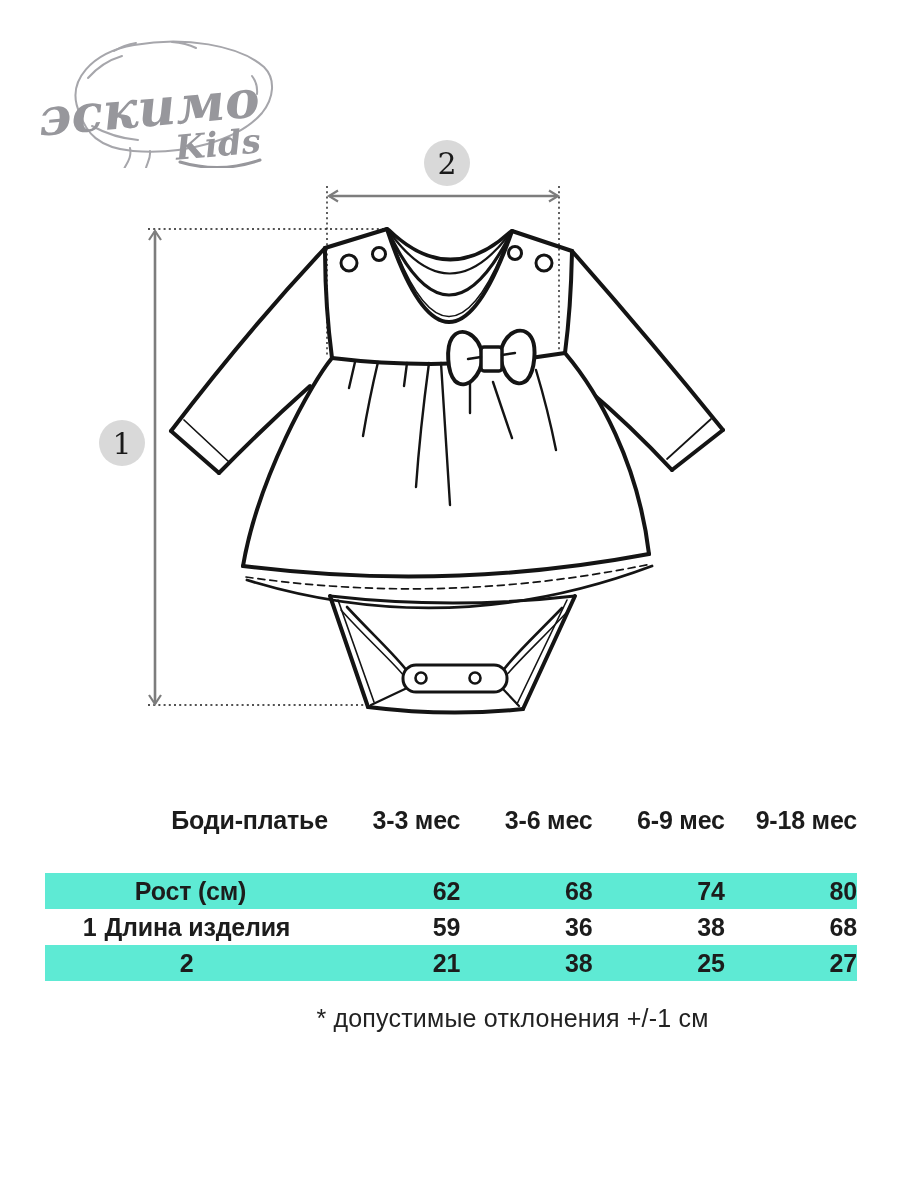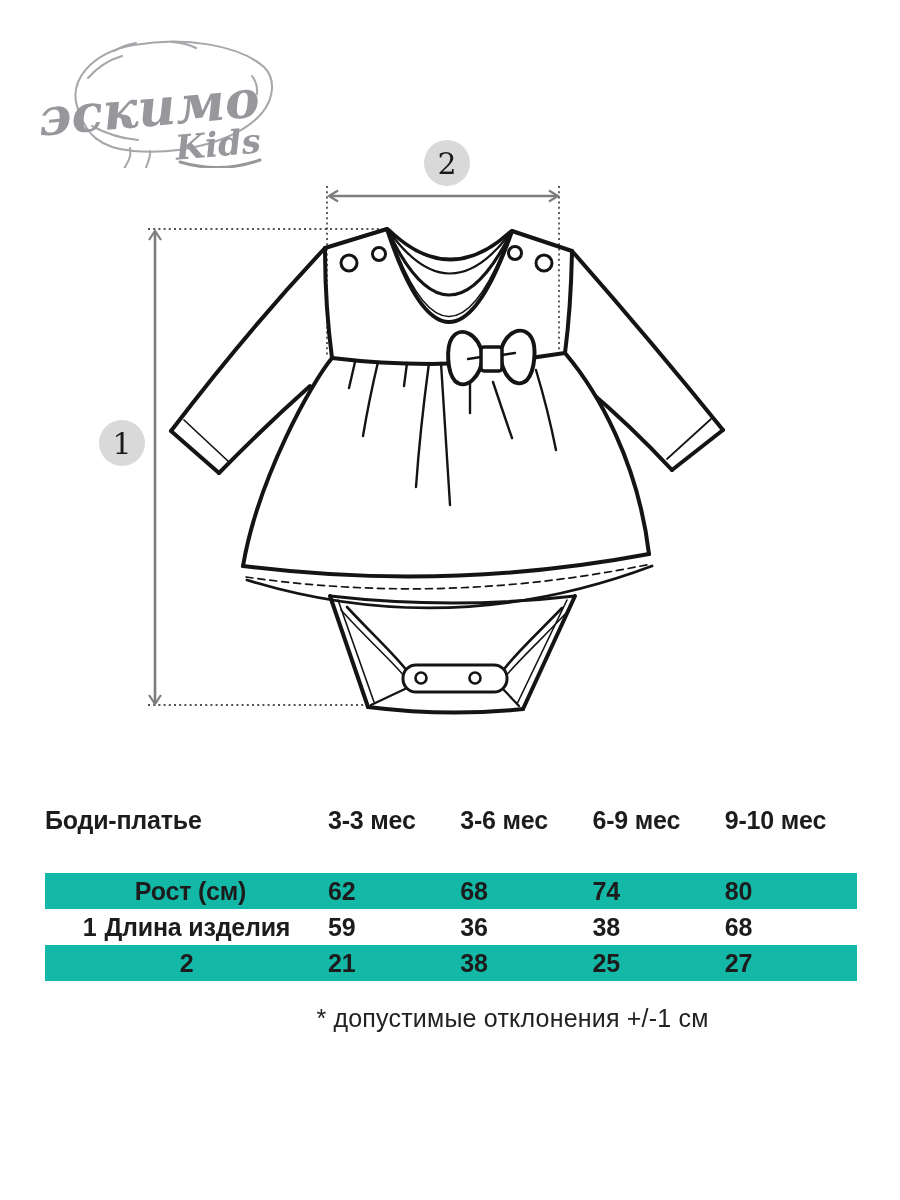--- a/index.html
+++ b/index.html
@@ -17,22 +17,22 @@
     font-family:"DejaVu Serif",serif;font-size:30px;color:#1a1a1a;
   }
   .badge-1{left:99px;top:420px;}
   .badge-2{left:424px;top:140px;}
   
   .size-table{position:absolute;left:45px;top:800px;width:812px;font-weight:bold;font-size:25px;letter-spacing:-0.2px;}
   .t-grid{display:grid;grid-template-columns:283px 1fr 1fr 1fr 1fr;align-items:center;}
   .t-header{height:40px;}
   .t-spacer{height:33px;}
   .t-row{height:36px;}
-  .t-row.shaded{background:#14b8a6;}
-  .cell{text-align:left;}
+  .t-row.shaded{background:#5eead4;}
+  .cell{text-align:right;}
   .label-cell{display:flex;justify-content:center;align-items:center;gap:8px;white-space:nowrap;}
   
   .footnote{
     position:absolute;left:125px;top:1004px;width:775px;text-align:center;
     font-size:25px;color:#222222;letter-spacing:0.2px;
   }
 </style>
 </head>
 <body>
 
@@ -169,21 +169,21 @@
   <div class="measure-badge badge-2">
     <span>2</span>
   </div>
 
   <div class="size-table">
     <div class="t-grid t-header">
       <div class="cell">Боди-платье</div>
       <div class="cell">3-3 мес</div>
       <div class="cell">3-6 мес</div>
       <div class="cell">6-9 мес</div>
-      <div class="cell">9-10 мес</div>
+      <div class="cell">9-18 мес</div>
     </div>
     <div class="t-spacer"></div>
 
     <div class="t-grid t-row shaded">
       <div class="cell label-cell">
         <span></span>
         <span>Рост (см)</span>
       </div>
       <div class="cell">62</div>
       <div class="cell">68</div>

